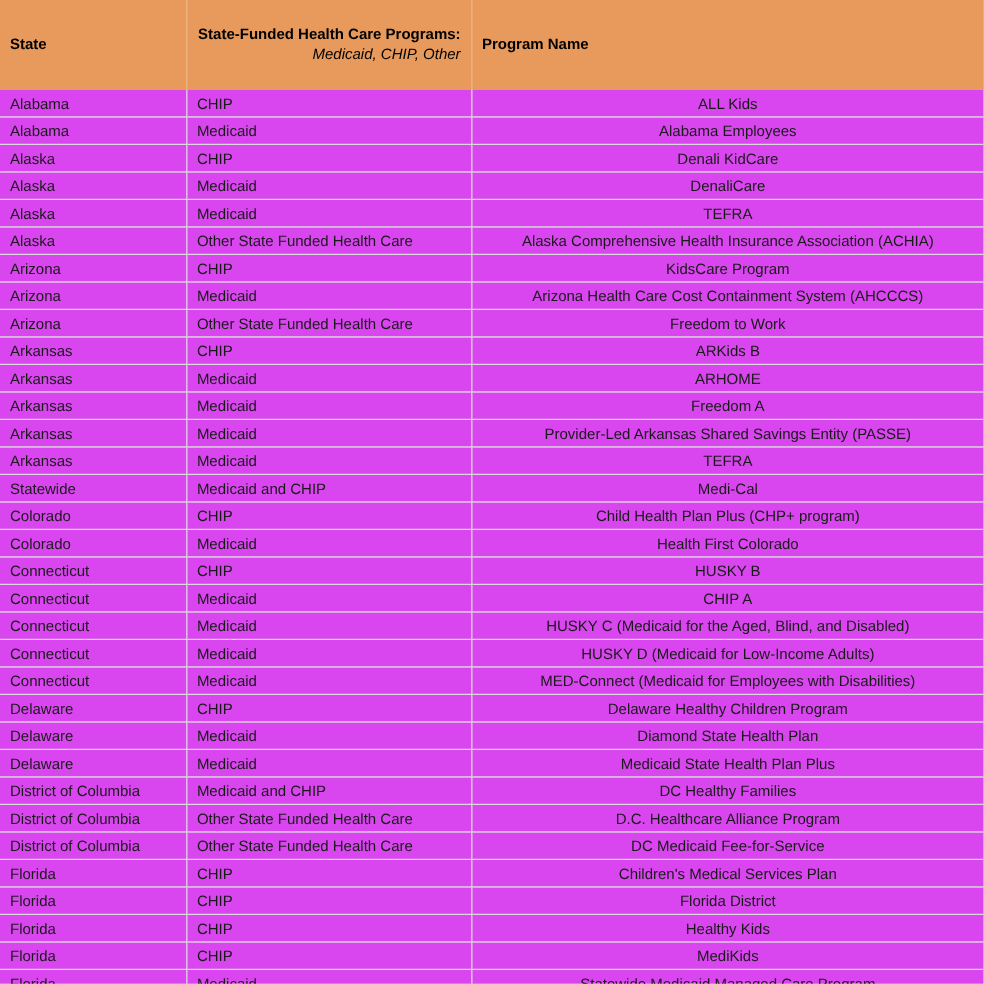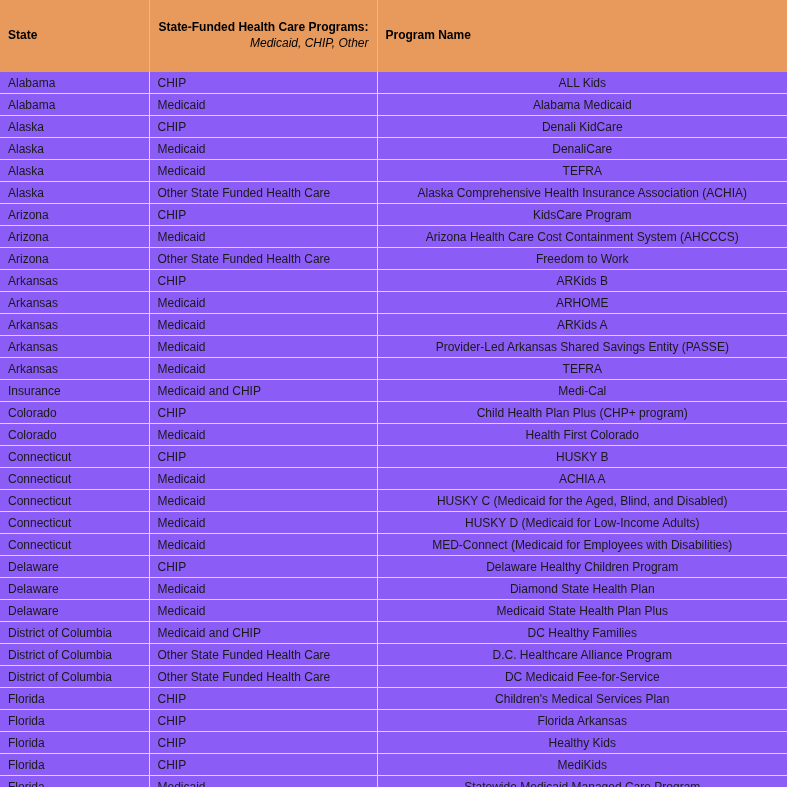--- a/index.html
+++ b/index.html
@@ -62,21 +62,21 @@
   }
   .hdr-sub {
     display: block;
     font-weight: normal;
     font-style: italic;
   }
 
   
   tbody tr.data-row {
     height: 21px;
-    background: #8b5cf6;
+    background: #d946ef;
   }
   tbody td {
     height: 21px;
     padding: 0 8px;
     vertical-align: middle;
     border-bottom: 1px solid #d9d9d9;
     border-right: 1px solid #d9d9d9;
     font-size: 12px;
     color: #1a1a1a;
     white-space: nowrap;
@@ -118,21 +118,21 @@
     </thead>
     <tbody id="table-body">
         <tr class="data-row">
           <td class="cell-state">Alabama</td>
           <td class="cell-program-type">CHIP</td>
           <td class="cell-name">ALL Kids</td>
         </tr>
         <tr class="data-row">
           <td class="cell-state">Alabama</td>
           <td class="cell-program-type">Medicaid</td>
-          <td class="cell-name">Alabama Medicaid</td>
+          <td class="cell-name">Alabama Employees</td>
         </tr>
         <tr class="data-row">
           <td class="cell-state">Alaska</td>
           <td class="cell-program-type">CHIP</td>
           <td class="cell-name">Denali KidCare</td>
         </tr>
         <tr class="data-row">
           <td class="cell-state">Alaska</td>
           <td class="cell-program-type">Medicaid</td>
           <td class="cell-name">DenaliCare</td>
@@ -168,34 +168,34 @@
           <td class="cell-name">ARKids B</td>
         </tr>
         <tr class="data-row">
           <td class="cell-state">Arkansas</td>
           <td class="cell-program-type">Medicaid</td>
           <td class="cell-name">ARHOME</td>
         </tr>
         <tr class="data-row">
           <td class="cell-state">Arkansas</td>
           <td class="cell-program-type">Medicaid</td>
-          <td class="cell-name">ARKids A</td>
+          <td class="cell-name">Freedom A</td>
         </tr>
         <tr class="data-row">
           <td class="cell-state">Arkansas</td>
           <td class="cell-program-type">Medicaid</td>
           <td class="cell-name">Provider-Led Arkansas Shared Savings Entity (PASSE)</td>
         </tr>
         <tr class="data-row">
           <td class="cell-state">Arkansas</td>
           <td class="cell-program-type">Medicaid</td>
           <td class="cell-name">TEFRA</td>
         </tr>
         <tr class="data-row">
-          <td class="cell-state">Insurance</td>
+          <td class="cell-state">Statewide</td>
           <td class="cell-program-type">Medicaid and CHIP</td>
           <td class="cell-name">Medi-Cal</td>
         </tr>
         <tr class="data-row">
           <td class="cell-state">Colorado</td>
           <td class="cell-program-type">CHIP</td>
           <td class="cell-name"><span>Child Health Plan </span><span class="ital">Plus</span><span>  (CHP+ program)</span></td>
         </tr>
         <tr class="data-row">
           <td class="cell-state">Colorado</td>
@@ -203,21 +203,21 @@
           <td class="cell-name">Health First Colorado</td>
         </tr>
         <tr class="data-row">
           <td class="cell-state">Connecticut</td>
           <td class="cell-program-type">CHIP</td>
           <td class="cell-name">HUSKY B</td>
         </tr>
         <tr class="data-row">
           <td class="cell-state">Connecticut</td>
           <td class="cell-program-type">Medicaid</td>
-          <td class="cell-name">ACHIA A</td>
+          <td class="cell-name">CHIP A</td>
         </tr>
         <tr class="data-row">
           <td class="cell-state">Connecticut</td>
           <td class="cell-program-type">Medicaid</td>
           <td class="cell-name">HUSKY C (Medicaid for the Aged, Blind, and Disabled)</td>
         </tr>
         <tr class="data-row">
           <td class="cell-state">Connecticut</td>
           <td class="cell-program-type">Medicaid</td>
           <td class="cell-name">HUSKY D (Medicaid for Low-Income Adults)</td>
@@ -258,21 +258,21 @@
           <td class="cell-name">DC Medicaid Fee-for-Service</td>
         </tr>
         <tr class="data-row">
           <td class="cell-state">Florida</td>
           <td class="cell-program-type">CHIP</td>
           <td class="cell-name">Children's Medical Services Plan</td>
         </tr>
         <tr class="data-row">
           <td class="cell-state">Florida</td>
           <td class="cell-program-type">CHIP</td>
-          <td class="cell-name">Florida Arkansas</td>
+          <td class="cell-name">Florida District</td>
         </tr>
         <tr class="data-row">
           <td class="cell-state">Florida</td>
           <td class="cell-program-type">CHIP</td>
           <td class="cell-name">Healthy Kids</td>
         </tr>
         <tr class="data-row">
           <td class="cell-state">Florida</td>
           <td class="cell-program-type">CHIP</td>
           <td class="cell-name">MediKids</td>

